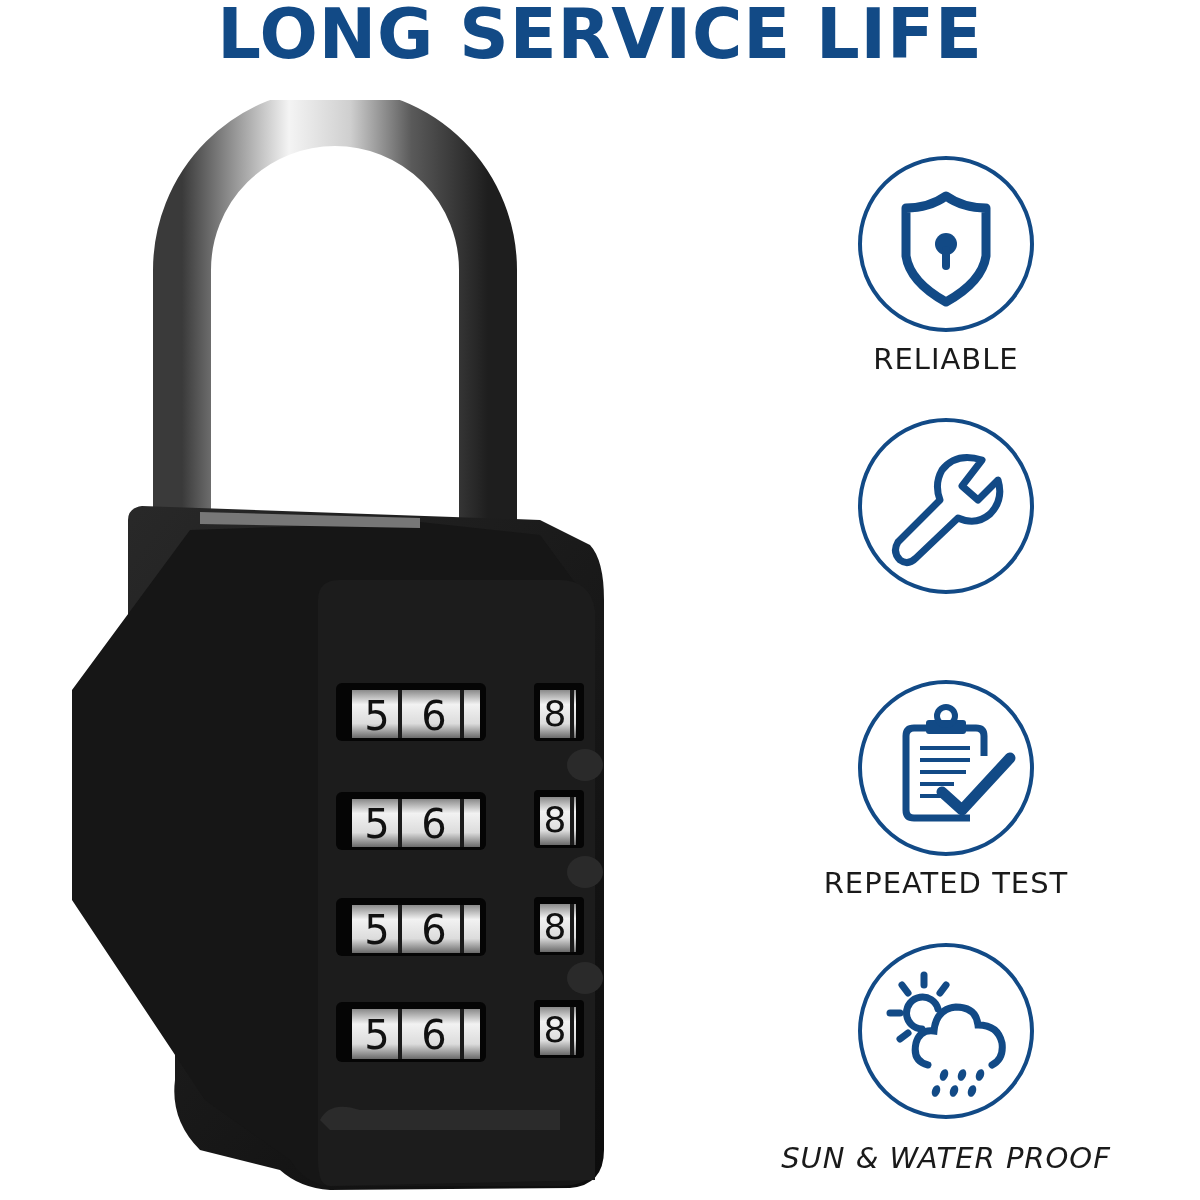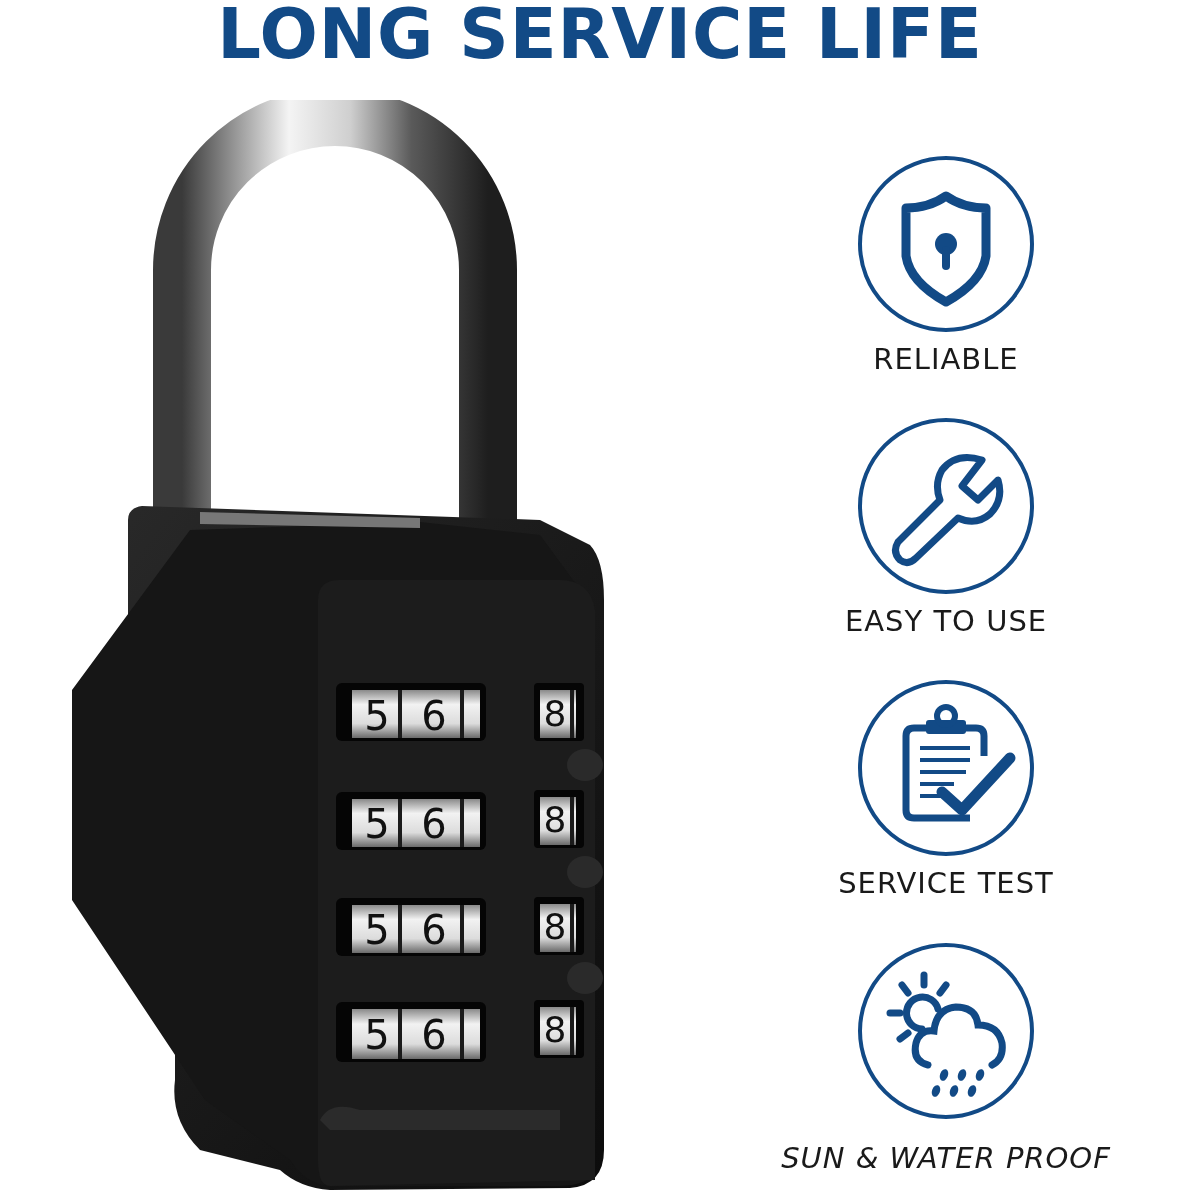--- a/index.html
+++ b/index.html
@@ -135,39 +135,38 @@
     <rect x="84" y="90" width="8" height="24" rx="4" fill="#124a86"></rect>
   </svg>
   <div class="label">RELIABLE</div>
 </div>
 
 <div class="feature" style="left:746px;top:418px;">
   <svg class="ring" viewBox="0 0 176 176">
     <circle cx="88" cy="88" r="86" fill="none" stroke="#124a86" stroke-width="4"></circle>
     <path d="M124 42 Q98 34 84 52 Q76 66 82 82 L40 124 Q34 134 42 142 Q50 148 58 140 L100 100 Q118 108 132 96 Q146 82 140 62 L120 82 L104 68 Z" fill="none" stroke="#124a86" stroke-width="7" stroke-linejoin="round"></path>
   </svg>
-  <div class="label">EASY TO USE</div>
 </div>
 
 <div class="feature" style="left:746px;top:680px;">
   <svg class="ring" viewBox="0 0 176 176">
     <circle cx="88" cy="88" r="86" fill="none" stroke="#124a86" stroke-width="4"></circle>
     <path d="M112 138 L56 138 Q48 138 48 130 L48 56 Q48 48 56 48 L118 48 Q126 48 126 56 L126 76" fill="none" stroke="#124a86" stroke-width="7" stroke-linejoin="round"></path>
     <rect x="68" y="40" width="40" height="14" rx="3" fill="#124a86"></rect>
     <circle cx="88" cy="36" r="9" fill="none" stroke="#124a86" stroke-width="6"></circle>
     <g stroke="#124a86" stroke-width="4">
       <line x1="62" y1="68" x2="112" y2="68"></line>
       <line x1="62" y1="80" x2="112" y2="80"></line>
       <line x1="62" y1="92" x2="108" y2="92"></line>
       <line x1="62" y1="104" x2="96" y2="104"></line>
       <line x1="62" y1="116" x2="84" y2="116"></line>
     </g>
     <path d="M84 112 L104 130 L152 78" fill="none" stroke="#124a86" stroke-width="11" stroke-linecap="round" stroke-linejoin="round"></path>
   </svg>
-  <div class="label">SERVICE TEST</div>
+  <div class="label">REPEATED TEST</div>
 </div>
 
 <div class="feature" style="left:746px;top:943px;">
   <svg class="ring" viewBox="0 0 176 176">
     <circle cx="88" cy="88" r="86" fill="none" stroke="#124a86" stroke-width="4"></circle>
     <g stroke="#124a86" stroke-width="7" stroke-linecap="round" fill="none">
       <line x1="66" y1="32" x2="66" y2="42"></line>
       <line x1="44" y1="42" x2="50" y2="50"></line>
       <line x1="88" y1="42" x2="82" y2="50"></line>
       <line x1="32" y1="70" x2="42" y2="70"></line>

